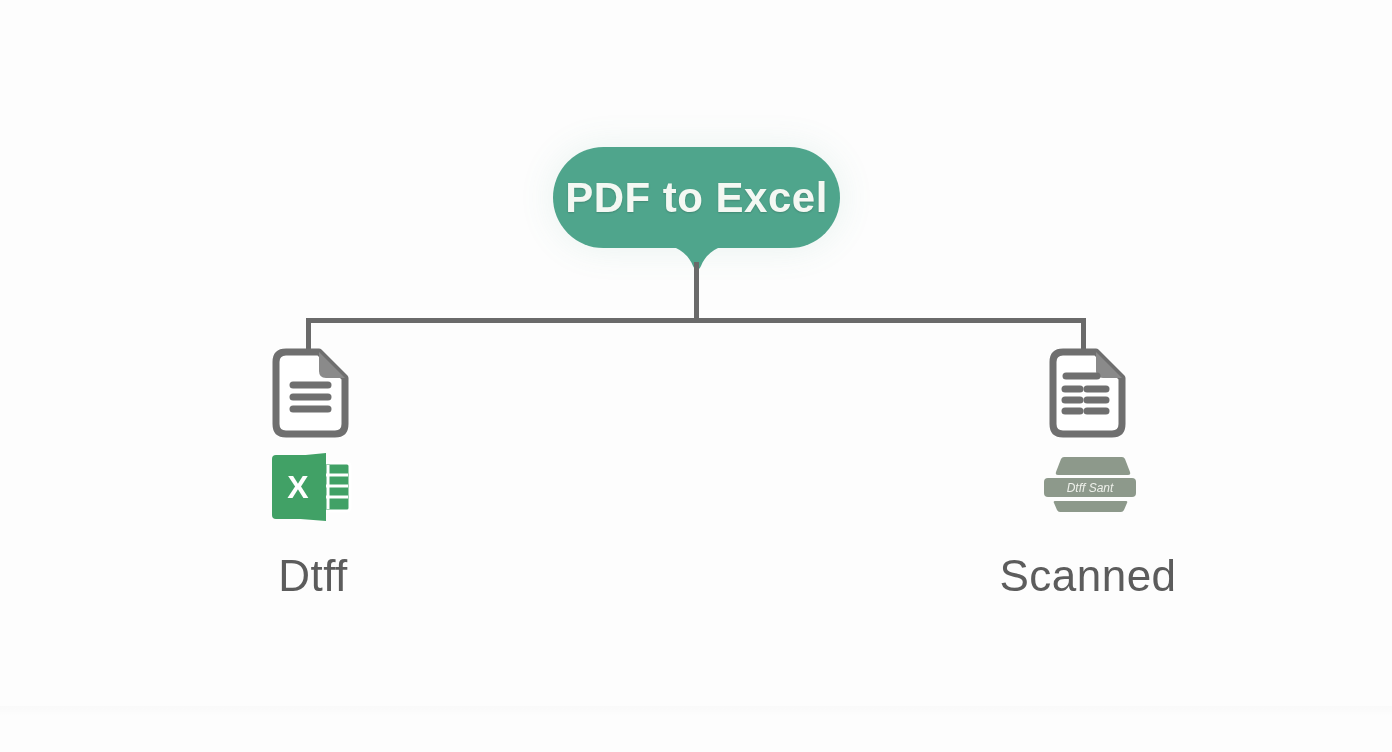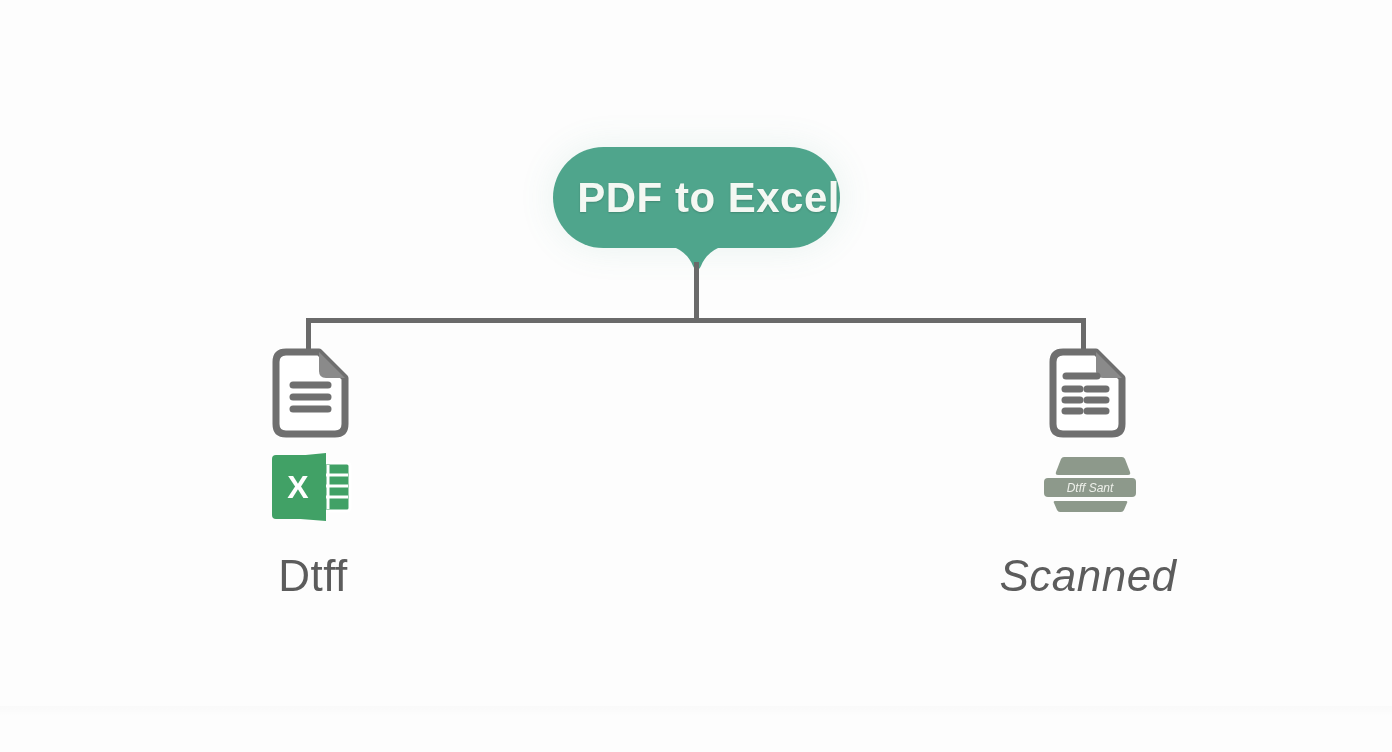--- a/index.html
+++ b/index.html
@@ -28,21 +28,21 @@
   .root-pill {
     position: absolute;
     left: 553px;
     top: 147px;
     width: 287px;
     height: 101px;
     background: #4FA58C;
     border-radius: 52px;
     display: flex;
     align-items: center;
-    justify-content: flex-end;
+    justify-content: center;
     box-shadow: 0 0 36px rgba(79,165,140,0.12);
   }
   .root-pill .label {
     color: #f4f8f3;
     font-size: 42px;
     font-weight: 700;
     letter-spacing: 0.5px;
     text-shadow: 0 1px 2px rgba(0,0,0,0.18);
   }
   .pill-tail {
@@ -72,21 +72,21 @@
   .branch-label {
     position: absolute;
     top: 551px;
     width: 220px;
     text-align: center;
     font-size: 44px;
     color: #5C5C5C;
     letter-spacing: 0.5px;
   }
   .label-clean   { left: 203px;  }
-  .label-scanned { left: 978px; font-style: italic; }
+  .label-scanned { left: 978px; }
 </style>
 </head>
 <body>
 
 <div class="canvas">
 
   <div class="root-pill">
     <span class="label">PDF to Excel</span>
   </div>
   <svg class="pill-tail" viewBox="0 0 60 24">

